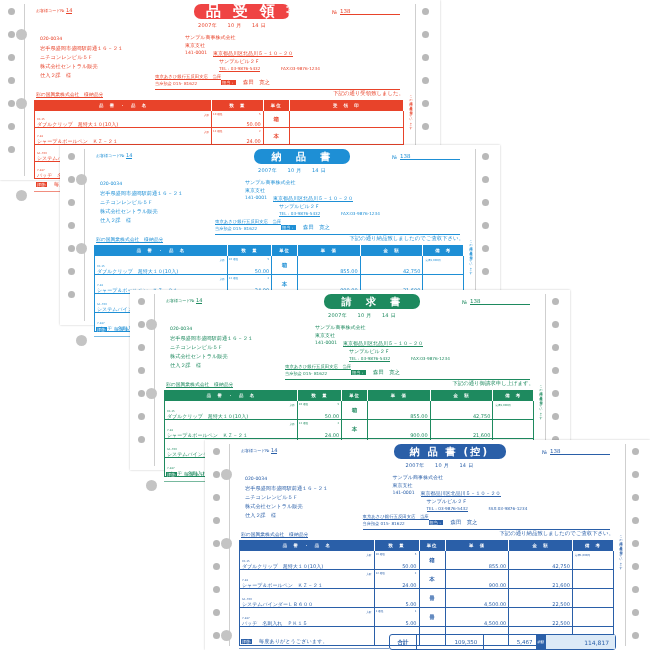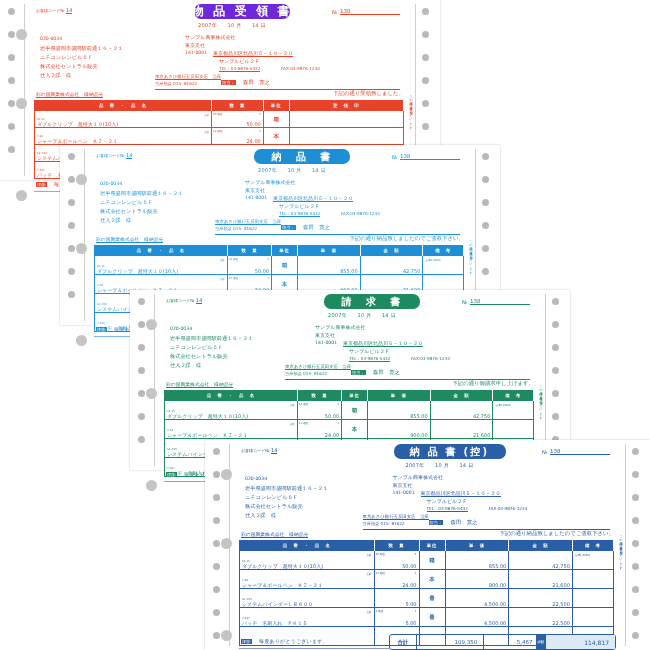--- a/index.html
+++ b/index.html
@@ -70,21 +70,21 @@
         <div class="hole" style="top: 146px;"></div>
       </div>
       <div class="perf r"></div>
       <div class="sprockets left">
         <div class="hole big" style="top: 29px;"></div>
         <div class="hole big" style="top: 98px;"></div>
         <div class="hole big" style="top: 190px;"></div>
       </div>
       <div class="txt" style="left:36px;top:8px;font-size:4px;color:#E8432A;">お客様コード№</div>
       <div class="txt" style="left:66px;top:7px;font-size:5px;color:#E8432A;border-bottom:.6px solid #E8432A;padding-bottom:0;">14</div>
-      <div class="pill" style="left: 194px; top: 4px; width: 96px; height: 15px; background: #6d28d9; font-size: 12px;">物 品 受 領 書</div>
+      <div class="pill" style="left: 194px; top: 4px; width: 96px; height: 15px; background: #ef4444; font-size: 15px;">物 品 受 領 書</div>
       <div class="txt" style="left:332px;top:9px;font-size:5px;color:#E8432A;">№</div>
       <div class="txt" style="left:340px;top:8px;width:60px;font-size:5.5px;color:#E8432A;border-bottom:.6px solid #E8432A;">138</div>
       <div class="txt" style="left:198px;top:22px;font-size:5px;color:#E8432A;letter-spacing:.05em;">2007年　　10 月　　14 日</div>
       <div class="txt" style="left:40px;top:36px;font-size:4.6px;color:#E8432A;">020-0034</div>
       <div class="txt" style="left:40px;top:45px;font-size:5.2px;color:#E8432A;">岩手県盛岡市盛岡駅前通１６－２１</div>
       <div class="txt" style="left:40px;top:54px;font-size:5.2px;color:#E8432A;">ニチコンレンビル５Ｆ</div>
       <div class="txt" style="left:40px;top:63px;font-size:5.2px;color:#E8432A;">株式会社セントラル販売</div>
       <div class="txt" style="left:40px;top:72px;font-size:5.2px;color:#E8432A;">仕入２課　様</div>
       <div class="txt" style="left:185px;top:34px;font-size:5px;color:#E8432A;">サンプル商事株式会社</div>
       <div class="txt" style="left:185px;top:42px;font-size:5px;color:#E8432A;">東京支社</div>

